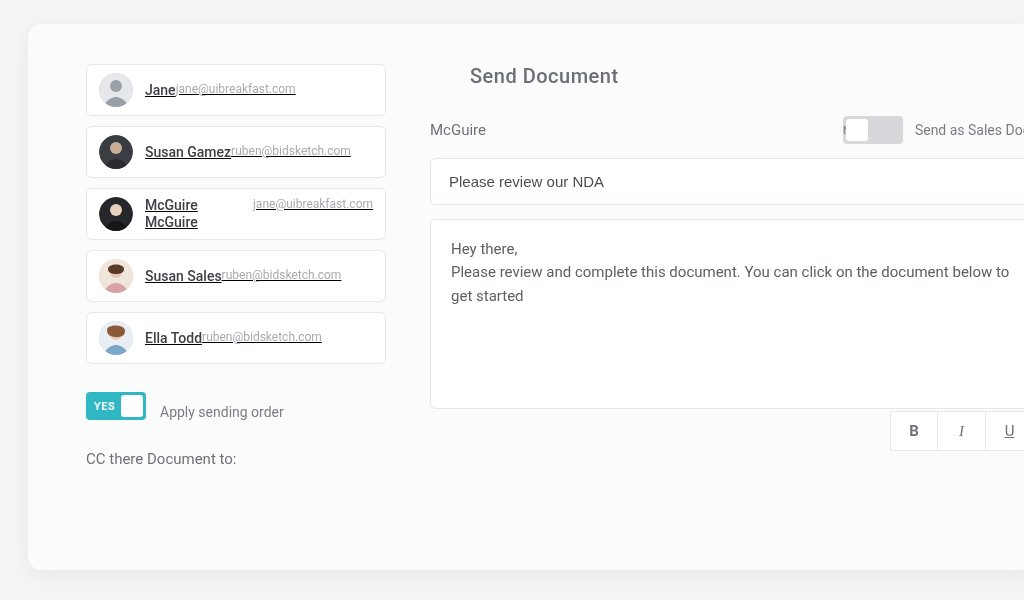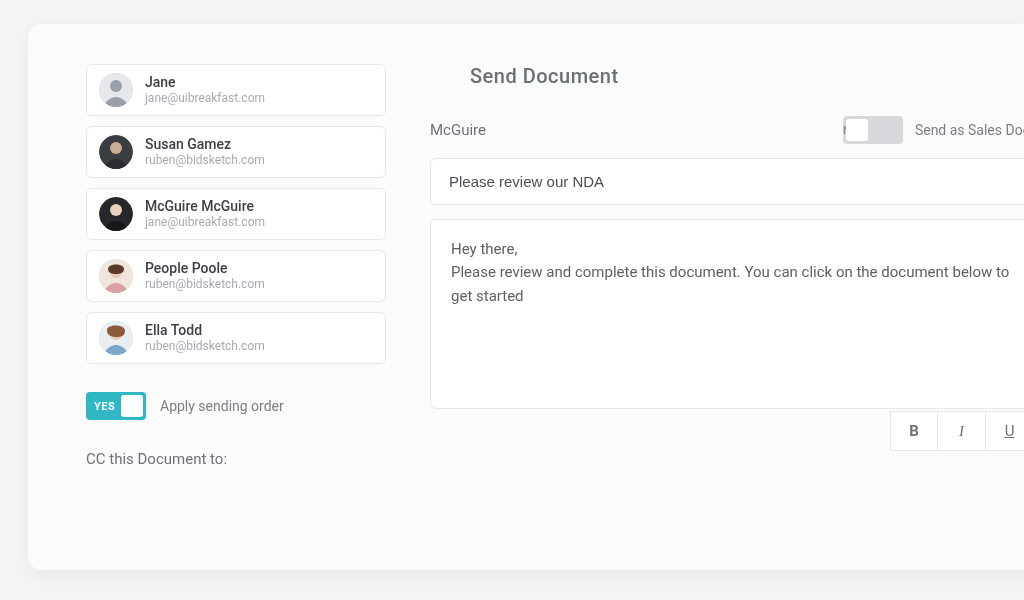--- a/index.html
+++ b/index.html
@@ -47,26 +47,26 @@
     gap: 12px;
   }
   .avatar {
     width: 34px; height: 34px; border-radius: 50%;
     background: #cfd3d8;
     display: flex; align-items: center; justify-content: center;
     overflow: hidden;
     flex-shrink: 0;
   }
   .avatar svg { width: 100%; height: 100%; }
-  .person-info { display: flex; flex-direction: column; line-height: 1.2; }
+  .person-info { display: flex; flex-direction: row; line-height: 1.2; text-decoration: underline; }
   .person-name { font-size: 14px; color: #3d4147; font-weight: 500; }
   .person-email { font-size: 12px; color: #a7abb1; }
 
   .toggle-row {
-    display: flex; align-items: center; gap: 14px;
+    display: flex; align-items: flex-end; gap: 14px;
     margin-top: 28px;
   }
   .toggle {
     width: 60px; height: 28px; border-radius: 4px;
     display: flex; align-items: center;
     font-size: 11px; font-weight: 700; letter-spacing: 0.5px;
     cursor: pointer;
     position: relative;
   }
   .toggle.on {
@@ -206,21 +206,21 @@
         <div class="person-card">
           <div class="avatar">
             <svg viewBox="0 0 34 34">
                 <circle cx="17" cy="17" r="17" fill="#f0e5db"></circle>
                 <circle cx="17" cy="13" r="6" fill="#e8c9b3"></circle>
                 <path d="M9 10c0-6 16-6 16 0 0 4-4 5-8 5s-8-1-8-5z" fill="#5a3b2a"></path>
                 <path d="M5 34c2-8 9-10 12-10s10 2 12 10z" fill="#d9a1a1"></path>
               </svg>
           </div>
           <div class="person-info">
-            <div class="person-name">People Poole</div>
+            <div class="person-name">Susan Sales</div>
             <div class="person-email">ruben@bidsketch.com</div>
           </div>
         </div>
 
         <div class="person-card">
           <div class="avatar">
             <svg viewBox="0 0 34 34">
                 <circle cx="17" cy="17" r="17" fill="#e9eef3"></circle>
                 <circle cx="17" cy="13" r="6" fill="#eccab2"></circle>
                 <path d="M8 9c0-6 18-6 18 1 0 5-4 6-9 6s-9-2-9-7z" fill="#8a5a3a"></path>
@@ -235,21 +235,21 @@
 
       </div>
 
       <div class="toggle-row">
         <div class="toggle on">
           <span>YES</span>
         </div>
         <div class="toggle-label">Apply sending order</div>
       </div>
 
-      <div class="cc-label">CC this Document to:</div>
+      <div class="cc-label">CC there Document to:</div>
     </div>
 
     <div class="right-col">
       <div class="page-title">Send Document</div>
 
       <div class="message-header">
         <div class="section-label" style="margin-bottom:0">McGuire</div>
         <div class="sales-wrap">
           <div class="toggle off">
             <span>NO</span>

